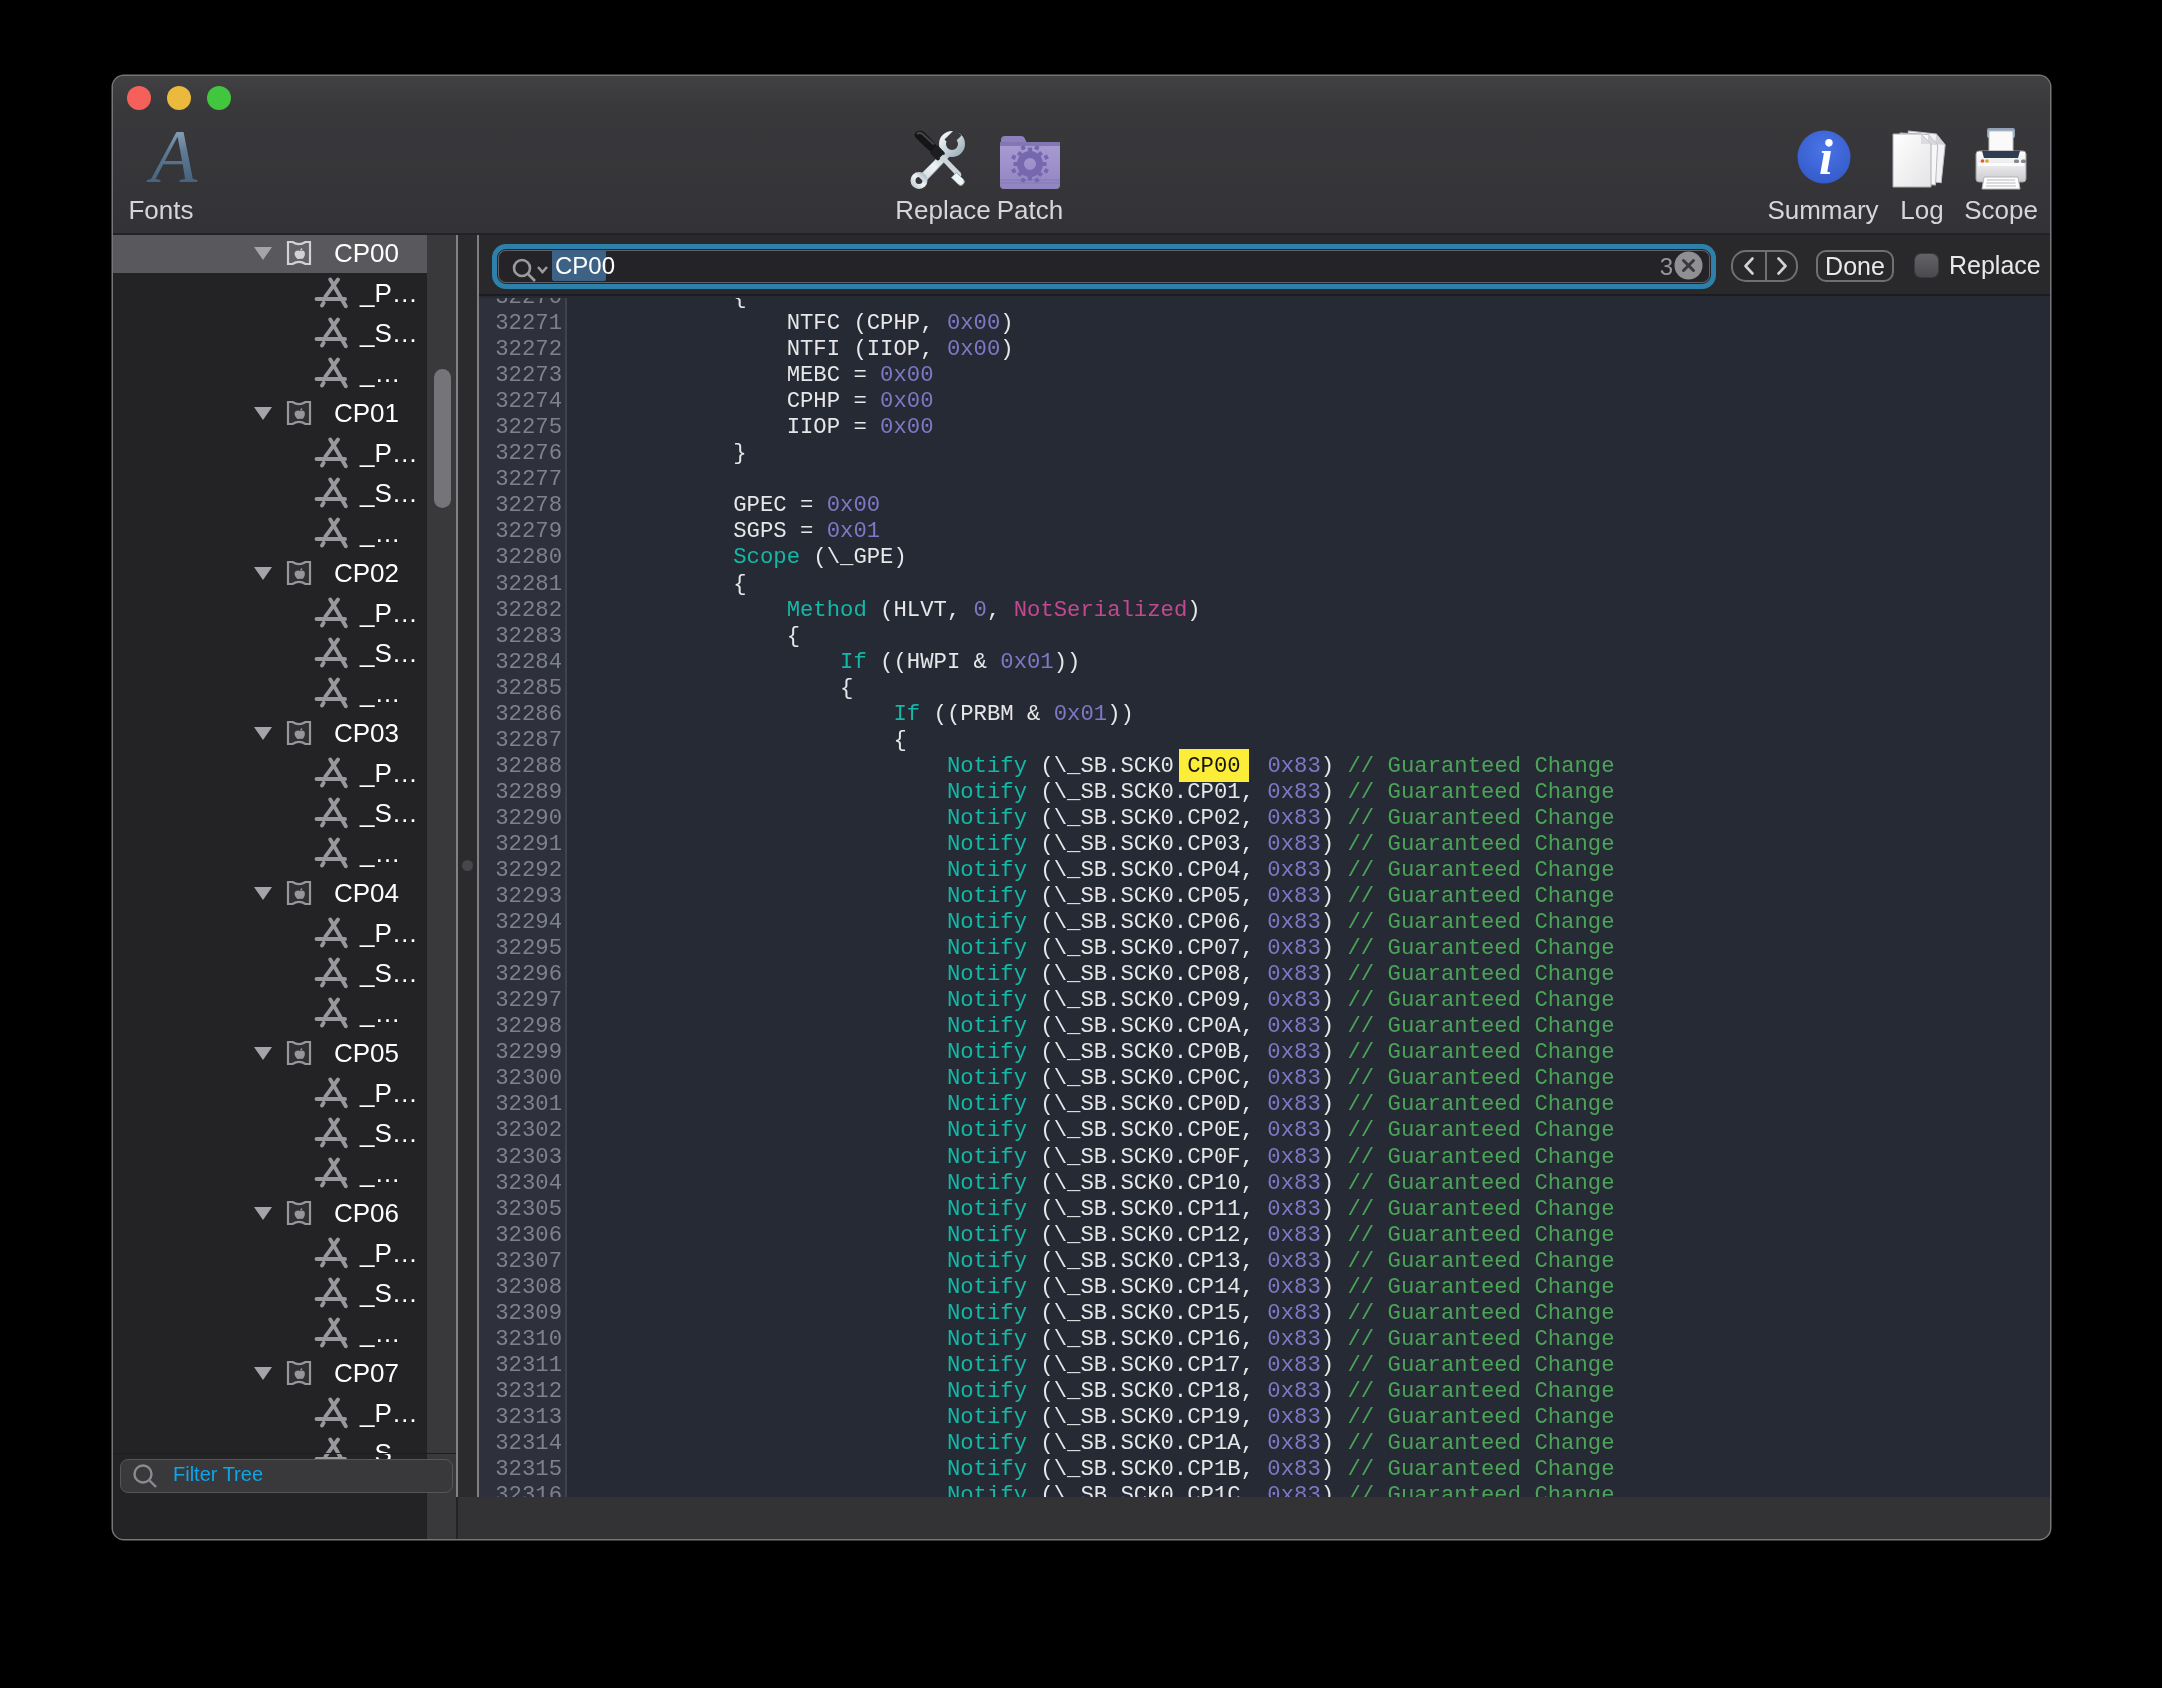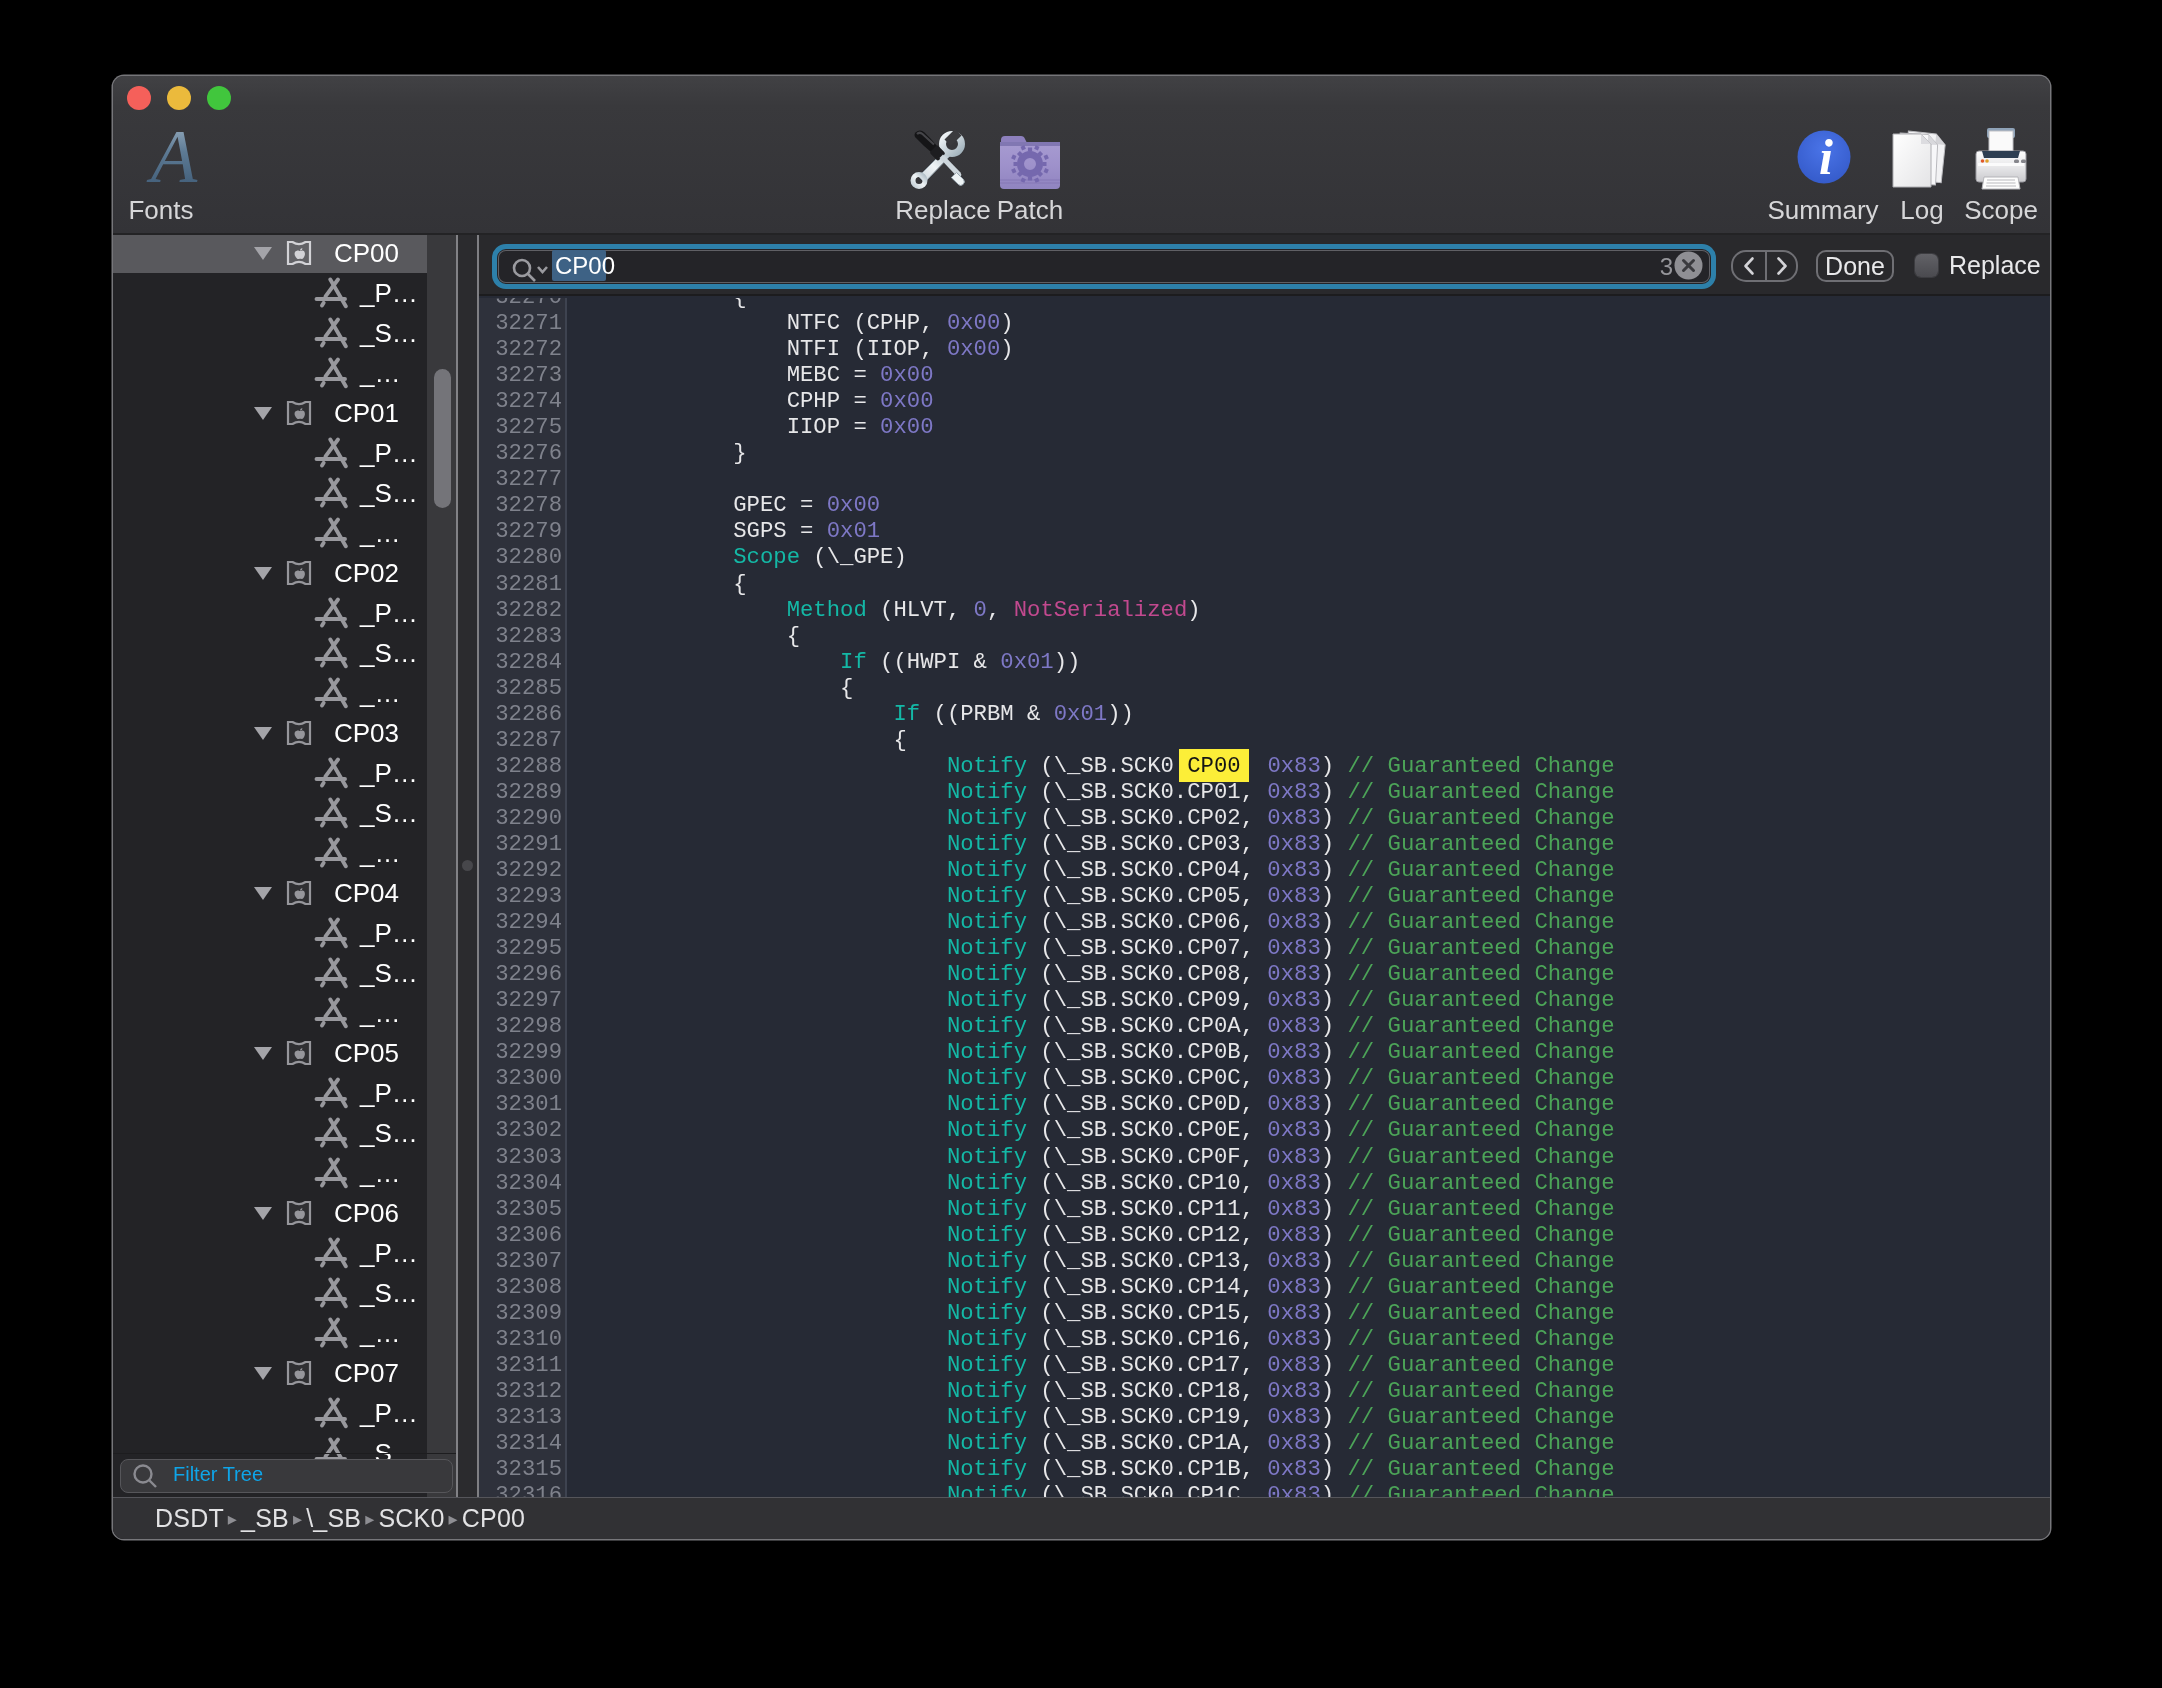--- a/index.html
+++ b/index.html
@@ -650,15 +650,12 @@
                             <span class="k">Notify</span> (\_SB.SCK0.CP15, <span class="n">0x83</span>) <span class="c">// Guaranteed Change</span>
                             <span class="k">Notify</span> (\_SB.SCK0.CP16, <span class="n">0x83</span>) <span class="c">// Guaranteed Change</span>
                             <span class="k">Notify</span> (\_SB.SCK0.CP17, <span class="n">0x83</span>) <span class="c">// Guaranteed Change</span>
                             <span class="k">Notify</span> (\_SB.SCK0.CP18, <span class="n">0x83</span>) <span class="c">// Guaranteed Change</span>
                             <span class="k">Notify</span> (\_SB.SCK0.CP19, <span class="n">0x83</span>) <span class="c">// Guaranteed Change</span>
                             <span class="k">Notify</span> (\_SB.SCK0.CP1A, <span class="n">0x83</span>) <span class="c">// Guaranteed Change</span>
                             <span class="k">Notify</span> (\_SB.SCK0.CP1B, <span class="n">0x83</span>) <span class="c">// Guaranteed Change</span>
                             <span class="k">Notify</span> (\_SB.SCK0.CP1C, <span class="n">0x83</span>) <span class="c">// Guaranteed Change</span></pre>
       </div>
     </div>
-    <div id="status">
-      <div class="bc">DSDT<span class="sep">▸</span>_SB<span class="sep">▸</span>\_SB<span class="sep">▸</span>SCK0<span class="sep">▸</span>CP00</div>
-    </div>
   </div>
 </body></html>

